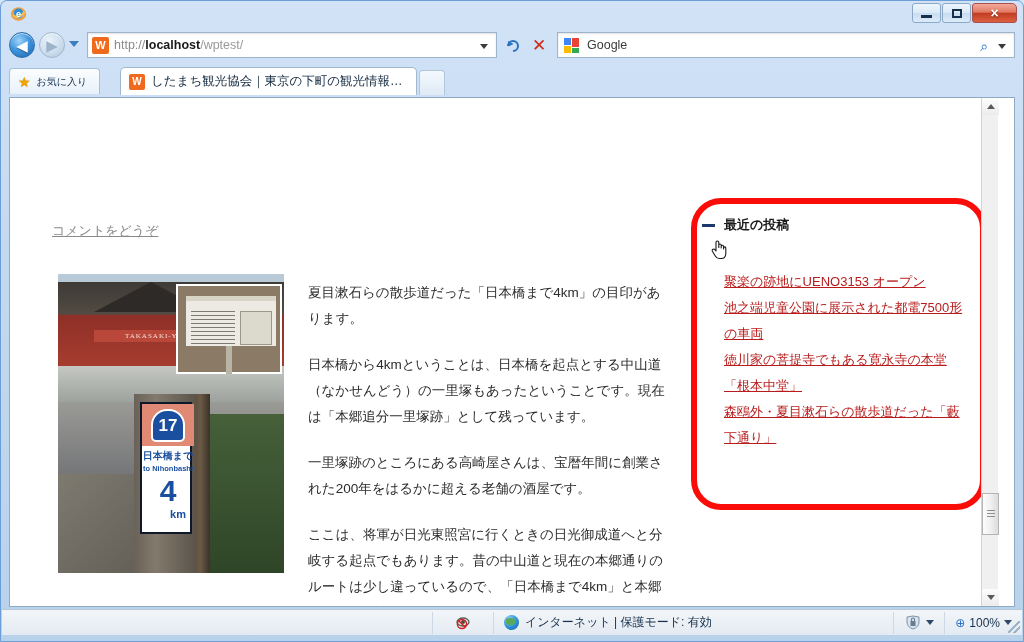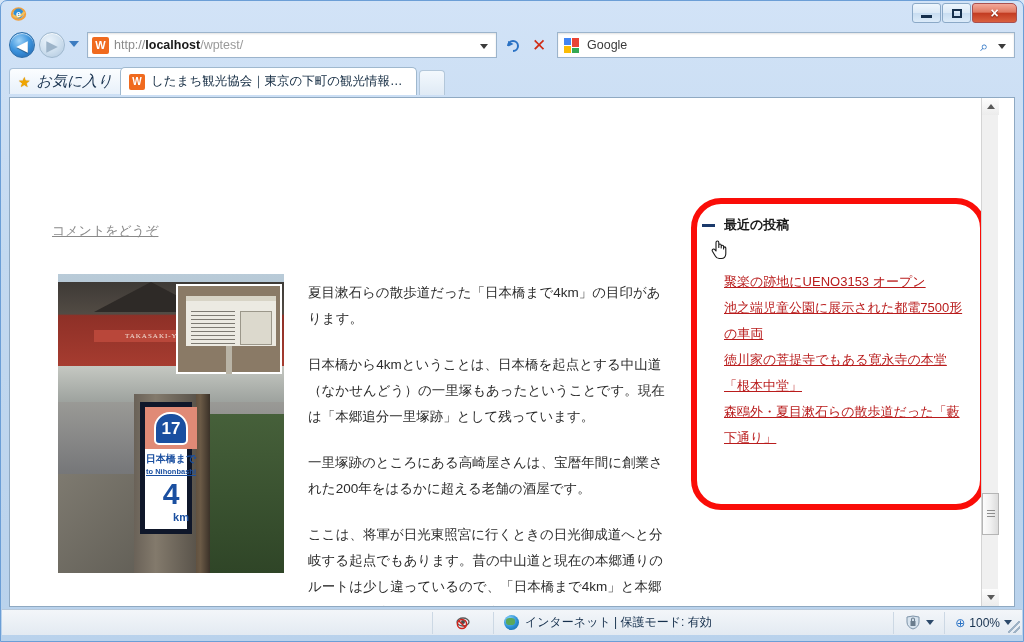--- a/index.html
+++ b/index.html
@@ -147,21 +147,21 @@
     position: absolute; left: 0; top: 64px; width: 1022px; height: 32px;
   }
   #fav-button {
     position: absolute; left: 8px; top: 3px; height: 26px;
     padding: 0 12px 0 8px;
     display: flex; align-items: center; gap: 6px;
     border: 1px solid #a8c0d8; border-bottom: none;
     border-radius: 4px 4px 0 0;
     background: linear-gradient(to bottom, #fbfdff 0%, #e8f1fa 100%);
   }
-  #fav-label { font-size: 15px; color: #16304d; white-space: nowrap; font-style: italic; }
+  #fav-label { font-size: 10px; color: #16304d; white-space: nowrap; }
   .star { color: #f0a500; font-size: 14px; line-height: 1;
           text-shadow: 0 0 1px #b07800; }
   #tab-active {
     position: absolute; left: 119px; top: 2px; width: 297px; height: 28px;
     background: #fff;
     border: 1px solid #9fb8ce; border-bottom: none;
     border-radius: 5px 5px 0 0;
     display: flex; align-items: center; gap: 6px; padding-left: 8px;
   }
   #tab-favicon {
@@ -246,32 +246,32 @@
     background: repeating-linear-gradient(to bottom, #7d7a72 0px, #7d7a72 1px, transparent 1px, transparent 4px);
   }
   .ph-inset-map {
     position: absolute; left: 54px; top: 10px; width: 32px; height: 34px;
     background: #dcd9cd; border: 1px solid #9b978a;
   }
   
   .ph-post { position: absolute; left: 76px; top: 120px; width: 62px; height: 179px;
     background: linear-gradient(to right, #6a6258 0%, #837a6c 35%, #5a544b 100%); }
   .ph-sign { position: absolute; left: 82px; top: 128px; width: 52px; height: 132px;
-    background: #fff; border: 5px solid #0f172a; }
+    background: #fff; border: 2px solid #0f172a; }
   .ph-sign-top { position: absolute; left: 0; top: 0; width: 52px; height: 42px;
     background: #e08a76; }
   .ph-shield { position: absolute; left: 9px; top: 5px; width: 34px; height: 33px;
     background: #1a4fa0; border-radius: 16px 16px 5px 5px;
     border: 2px solid #fff;
     display: flex; align-items: center; justify-content: center;
     color: #fff; font-size: 17px; font-weight: bold; line-height: 1; }
   .ph-sign-ja { position: absolute; left: 0; top: 46px; width: 52px; text-align: center;
     color: #1a4fa0; font-size: 10px; font-weight: bold; line-height: 1.1; }
   .ph-sign-en { position: absolute; left: 0; top: 60px; width: 52px; text-align: center;
-    color: #1a4fa0; font-size: 7.5px; font-weight: bold; text-decoration: underline; }
+    color: #1a4fa0; font-size: 7.5px; font-weight: bold; }
   .ph-sign-num { position: absolute; left: 0; top: 72px; width: 52px; text-align: center;
     color: #1a4fa0; font-size: 30px; font-weight: bold; line-height: 1; }
   .ph-sign-km { position: absolute; left: 0; top: 104px; width: 44px; text-align: right;
     color: #1a4fa0; font-size: 11px; font-weight: bold; }
 
   
   .para {
     position: absolute; left: 298px;
     width: 360px;
     font-size: 13.5px;

